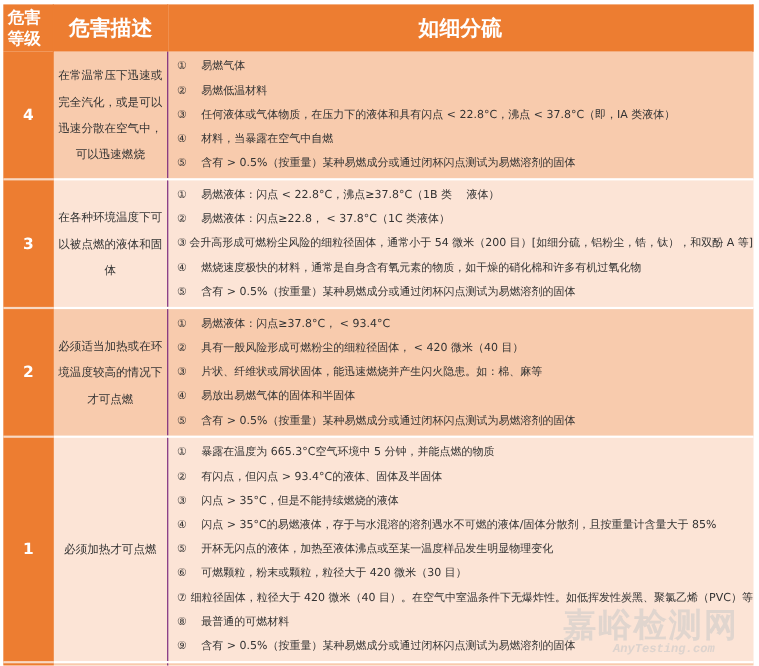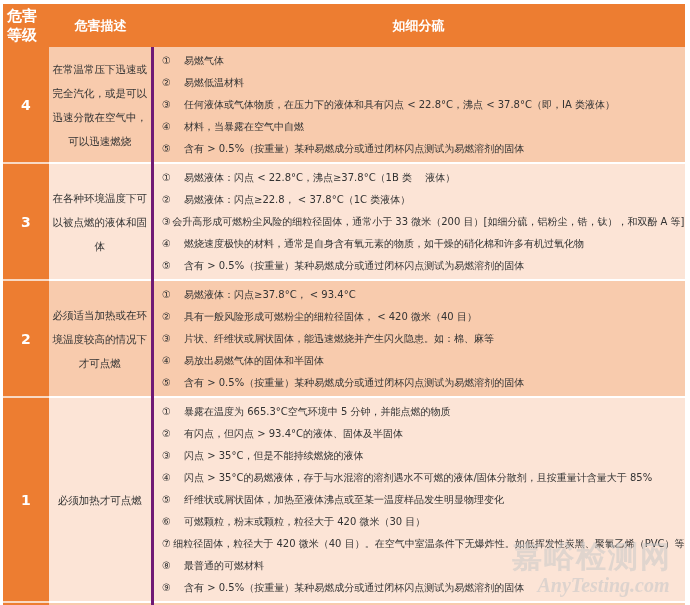--- a/index.html
+++ b/index.html
@@ -1,39 +1,39 @@
 <!DOCTYPE html>
 <html><head>
 <meta charset="utf-8">
 <style>
   html, body { margin: 0; padding: 0; background: #ffffff; }
   body { width: 690px; height: 605px; position: relative; overflow: hidden;
          font-family: "DejaVu Sans", "Liberation Sans", sans-serif; }
   table { position: absolute; left: 3px; top: 4px; width: 682px; border-collapse: collapse; table-layout: fixed; }
   td, th { padding: 0; vertical-align: middle; }
-  th { background: #ed7d31; color: #ffffff; font-weight: bold; height: 43px; font-size: 13px;
+  th { background: #ed7d31; color: #ffffff; font-weight: bold; height: 43px; font-size: 19px;
        border-right: 1px solid #ed7d31; }
   th.lvl { width: 41px; line-height: 19px; font-size: 15px; text-align: left; padding-left: 4px; }
   th.desc { width: 103px; }
   .level-cell { background: #ed7d31; color: #ffffff; font-weight: bold; font-size: 14px;
                 text-align: center; border-bottom: 2px solid #f8d9c4; }
   .desc-cell { font-size: 10.5px; color: #333; text-align: center; line-height: 24px;
-               padding: 0 4px; border-right: 3px solid #701a75; border-bottom: 2px solid #ffffff; }
+               padding: 0 4px; border-right: 1px solid #701a75; border-bottom: 2px solid #ffffff; }
   .crit-cell { font-size: 10px; color: #333; border-bottom: 2px solid #ffffff; padding: 3px 0 2px 0; }
   .dark .desc-cell, .dark .crit-cell { background: #f8cbad; }
   .light .desc-cell, .light .crit-cell { background: #fce4d6; }
   .crit-line { height: 22px; line-height: 22px; white-space: nowrap; display: flex; }
   .num { width: 30px; padding-left: 8px; box-sizing: border-box; }
   .txt { flex: 1; }
   .row0 .desc-cell, .row0 .crit-cell { line-height: 22px; }
   .row0 .crit-cell { padding-left: 8px; }
   .watermark { position: absolute; right: 18px; bottom: 8px; text-align: center; pointer-events: none; }
   .wm1 { font-size: 30px; color: rgba(200,200,200,0.55); font-weight: bold; letter-spacing: 2px; }
-  .wm2 { font-size: 20px; color: rgba(200,200,200,0.6); font-style: italic; font-weight: bold; margin-top: -4px;
-         font-family: Liberation Serif, serif; padding-left: 23px; }
+  .wm2 { font-size: 11px; color: rgba(200,200,200,0.6); font-style: italic; font-weight: bold; margin-top: -4px;
+         font-family: Liberation Mono, monospace; padding-left: 23px; }
 </style>
 </head>
 <body>
 
 <table>
   <thead>
     <tr>
       <th class="lvl"><span>危害</span><br><span>等级</span></th>
       <th class="desc">危害描述</th>
       <th>如细分硫</th>
@@ -73,21 +73,21 @@
           <div class="crit-line">
             <span class="num">①</span>
             <span class="txt">易燃液体：闪点 &lt; 22.8°C，沸点≥37.8°C（1B 类　 液体）</span>
           </div>
           <div class="crit-line">
             <span class="num">②</span>
             <span class="txt">易燃液体：闪点≥22.8， &lt; 37.8°C（1C 类液体）</span>
           </div>
           <div class="crit-line">
             <span class="num">③</span>
-            <span class="txt">会升高形成可燃粉尘风险的细粒径固体，通常小于 33 微米（200 目）[如细分硫，铝粉尘，锆，钛），和双酚 A 等]</span>
+            <span class="txt">会升高形成可燃粉尘风险的细粒径固体，通常小于 54 微米（200 目）[如细分硫，铝粉尘，锆，钛），和双酚 A 等]</span>
           </div>
           <div class="crit-line">
             <span class="num">④</span>
             <span class="txt">燃烧速度极快的材料，通常是自身含有氧元素的物质，如干燥的硝化棉和许多有机过氧化物</span>
           </div>
           <div class="crit-line">
             <span class="num">⑤</span>
             <span class="txt">含有 &gt; 0.5%（按重量）某种易燃成分或通过闭杯闪点测试为易燃溶剂的固体</span>
           </div>
         </td>
@@ -133,21 +133,21 @@
           <div class="crit-line">
             <span class="num">③</span>
             <span class="txt">闪点 &gt; 35°C，但是不能持续燃烧的液体</span>
           </div>
           <div class="crit-line">
             <span class="num">④</span>
             <span class="txt">闪点 &gt; 35°C的易燃液体，存于与水混溶的溶剂遇水不可燃的液体/固体分散剂，且按重量计含量大于 85%</span>
           </div>
           <div class="crit-line">
             <span class="num">⑤</span>
-            <span class="txt">纤维状或屑状固体，加热至液体沸点或至某一温度样品发生明显物理变化</span>
+            <span class="txt">开杯无闪点的液体，加热至液体沸点或至某一温度样品发生明显物理变化</span>
           </div>
           <div class="crit-line">
             <span class="num">⑥</span>
             <span class="txt">可燃颗粒，粉末或颗粒，粒径大于 420 微米（30 目）</span>
           </div>
           <div class="crit-line">
             <span class="num">⑦</span>
             <span class="txt">细粒径固体，粒径大于 420 微米（40 目）。在空气中室温条件下无爆炸性。如低挥发性炭黑、聚氯乙烯（PVC）等</span>
           </div>
           <div class="crit-line">

